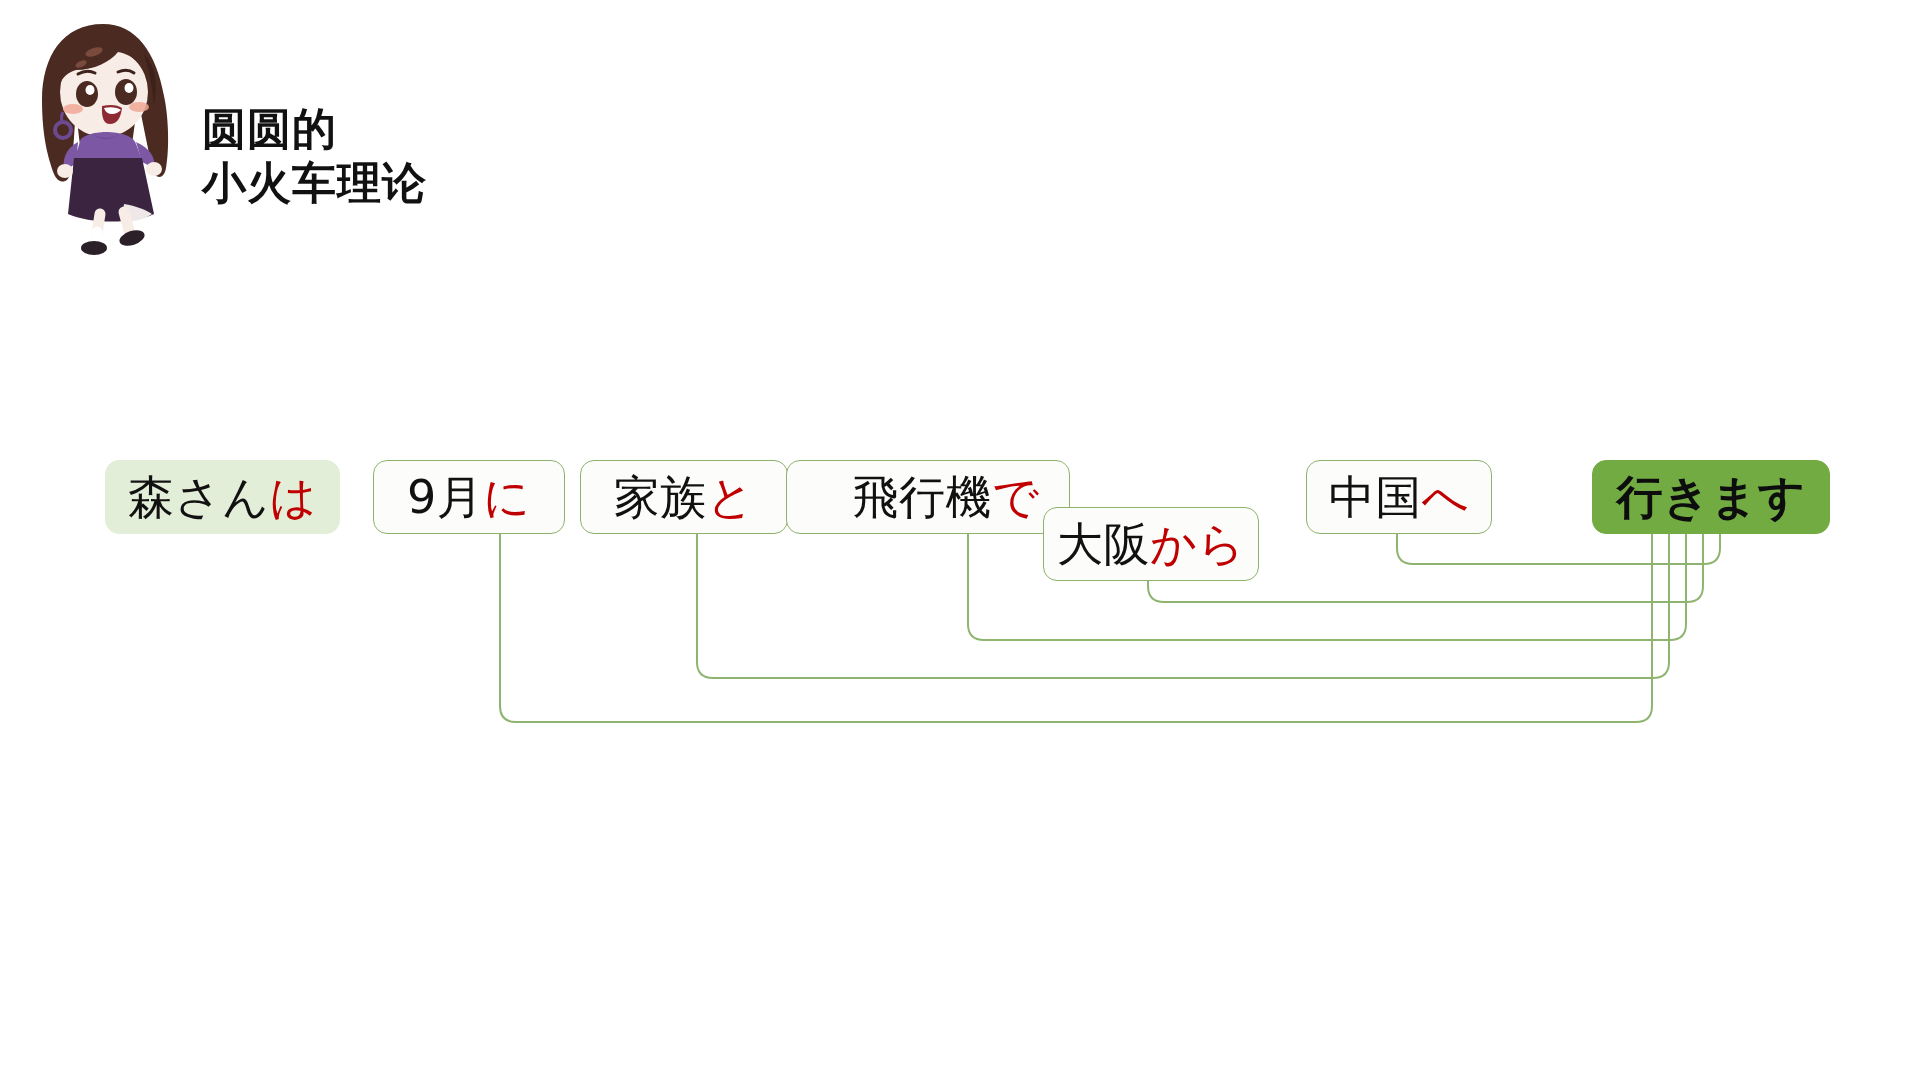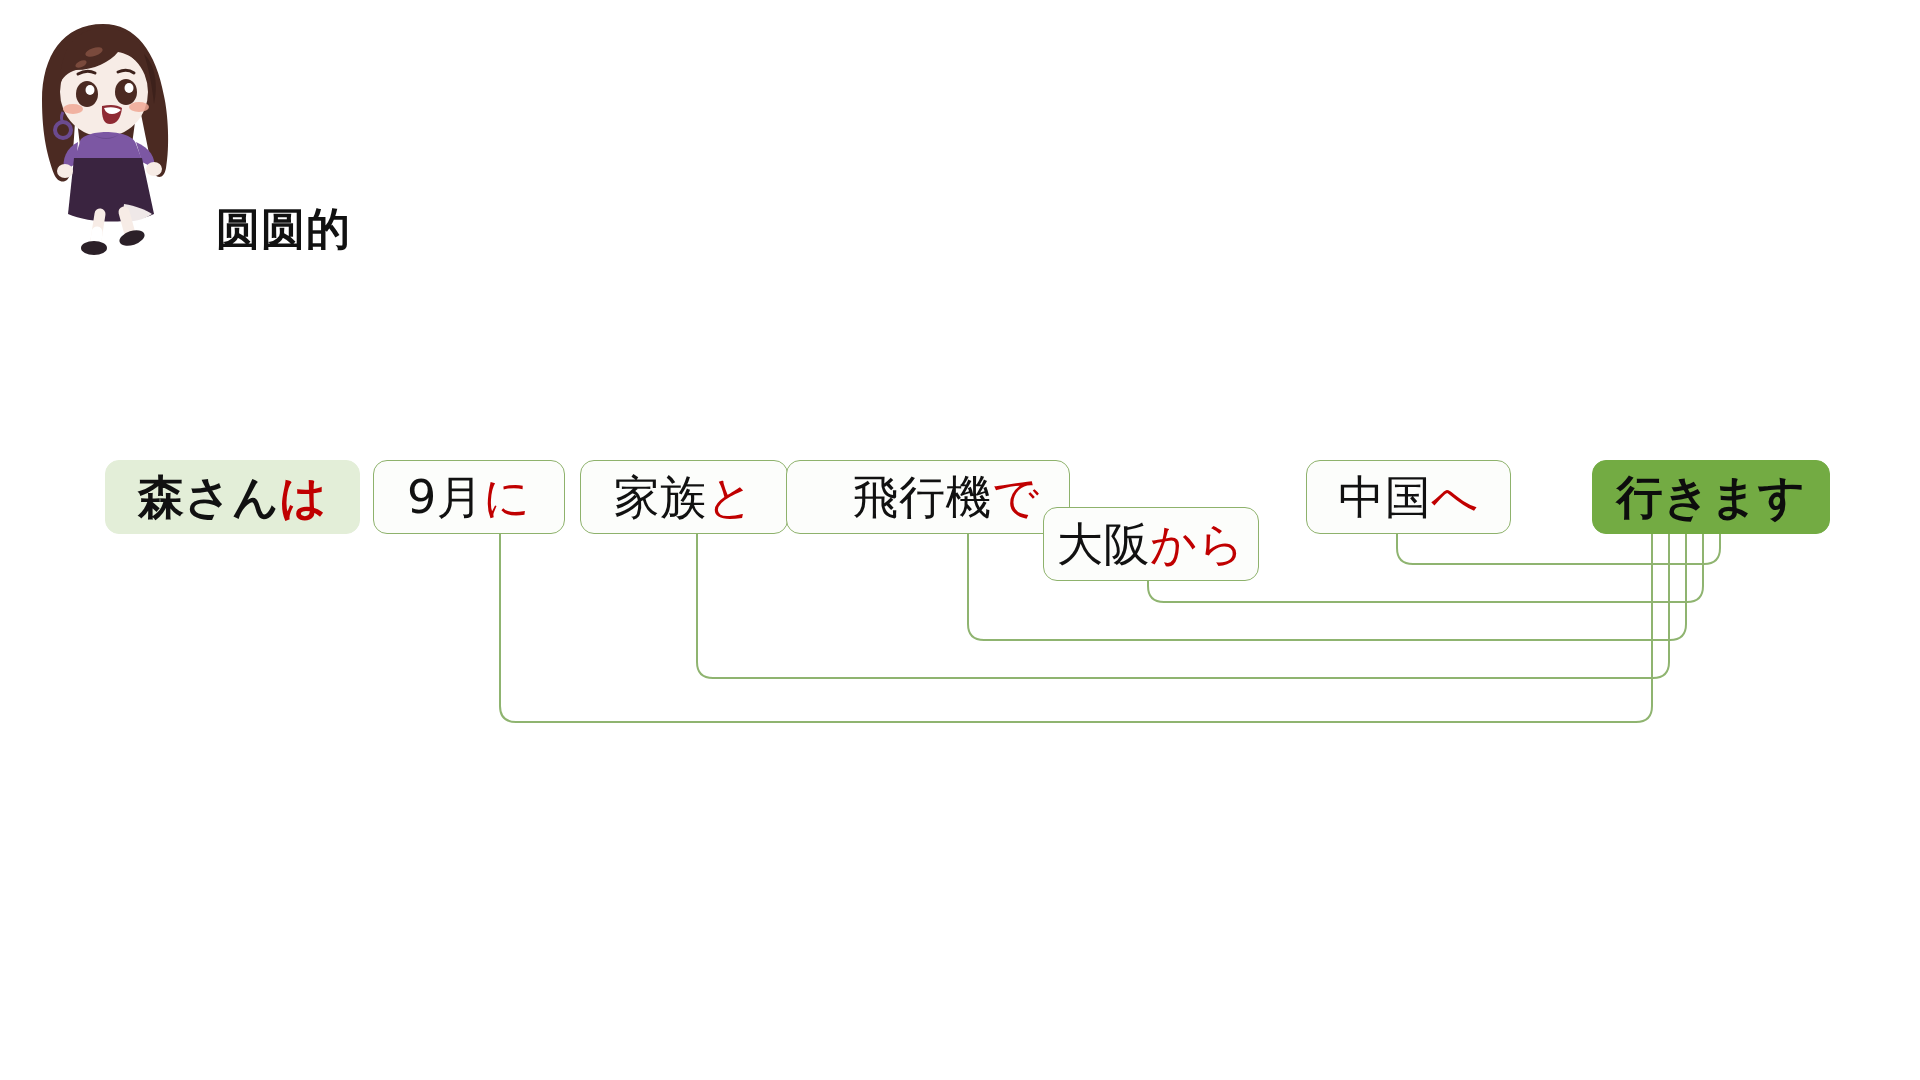--- a/index.html
+++ b/index.html
@@ -15,22 +15,22 @@
     overflow: hidden;
     font-family: "Liberation Sans", sans-serif;
   }
 
   
   #brand {
     position: absolute;
     left: 18px;
     top: 8px;
     display: flex;
-    align-items: flex-end;
-    gap: 28px;
+    align-items: center;
+    gap: 14px;
   }
   #avatar {
     width: 170px;
     height: 248px;
     position: relative;
     flex: none;
   }
   #brand-text {
     margin-top: 48px;
     font-family: "Liberation Sans", sans-serif;
@@ -159,52 +159,53 @@
 
       <path d="M79 224 L78 234" stroke="#ffffff" stroke-width="11" stroke-linecap="round"></path>
 
       <ellipse cx="76" cy="240" rx="13" ry="7" fill="#2b2028"></ellipse>
       <ellipse cx="114" cy="230" rx="13" ry="7" fill="#2b2028" transform="rotate(-18 114 230)"></ellipse>
     </svg>
   </div>
 
   <div id="brand-text">
     <div class="line">圆圆的</div>
+    <div class="line">小火车理论</div>
   </div>
 </div>
 
 <svg id="connectors" viewBox="0 0 1920 1080">
     <path d="M 500 534 L 500 706 Q 500 722 516 722 L 1636 722 Q 1652 722 1652 706 L 1652 534"></path>
     <path d="M 697 534 L 697 662 Q 697 678 713 678 L 1653 678 Q 1669 678 1669 662 L 1669 534"></path>
     <path d="M 968 534 L 968 624 Q 968 640 984 640 L 1670 640 Q 1686 640 1686 624 L 1686 534"></path>
     <path d="M 1148 534 L 1148 586 Q 1148 602 1164 602 L 1687 602 Q 1703 602 1703 586 L 1703 534"></path>
     <path d="M 1397 534 L 1397 548 Q 1397 564 1413 564 L 1704 564 Q 1720 564 1720 548 L 1720 534"></path>
   </svg>
 
 <div id="sentence-row">
-    <div class="chunk topic" style="left: 105px; width: 255px; font-weight: bold;">
+    <div class="chunk topic" style="left: 105px; width: 235px;">
       <span class="jp">森さん</span>
       <span class="particle">は</span>
     </div>
     <div class="chunk plain" style="left: 373px; width: 192px;">
       <span class="jp">9月</span>
       <span class="particle">に</span>
     </div>
     <div class="chunk plain" style="left: 580px; width: 208px;">
       <span class="jp">家族</span>
       <span class="particle">と</span>
     </div>
     <div class="chunk plain" style="left: 786px; width: 284px; padding-left: 36px;">
       <span class="jp">飛行機</span>
       <span class="particle">で</span>
     </div>
     <div class="chunk plain" style="left: 1043px; width: 216px; margin-top: 47px;">
       <span class="jp">大阪</span>
       <span class="particle">から</span>
     </div>
-    <div class="chunk plain" style="left: 1306px; width: 205px;">
+    <div class="chunk plain" style="left: 1306px; width: 186px;">
       <span class="jp">中国</span>
       <span class="particle">へ</span>
     </div>
     <div class="chunk verb" style="left: 1592px; width: 238px; font-weight: bold;">
       <span class="jp">行きます</span>
     </div>
   </div>
 
 </body></html>

